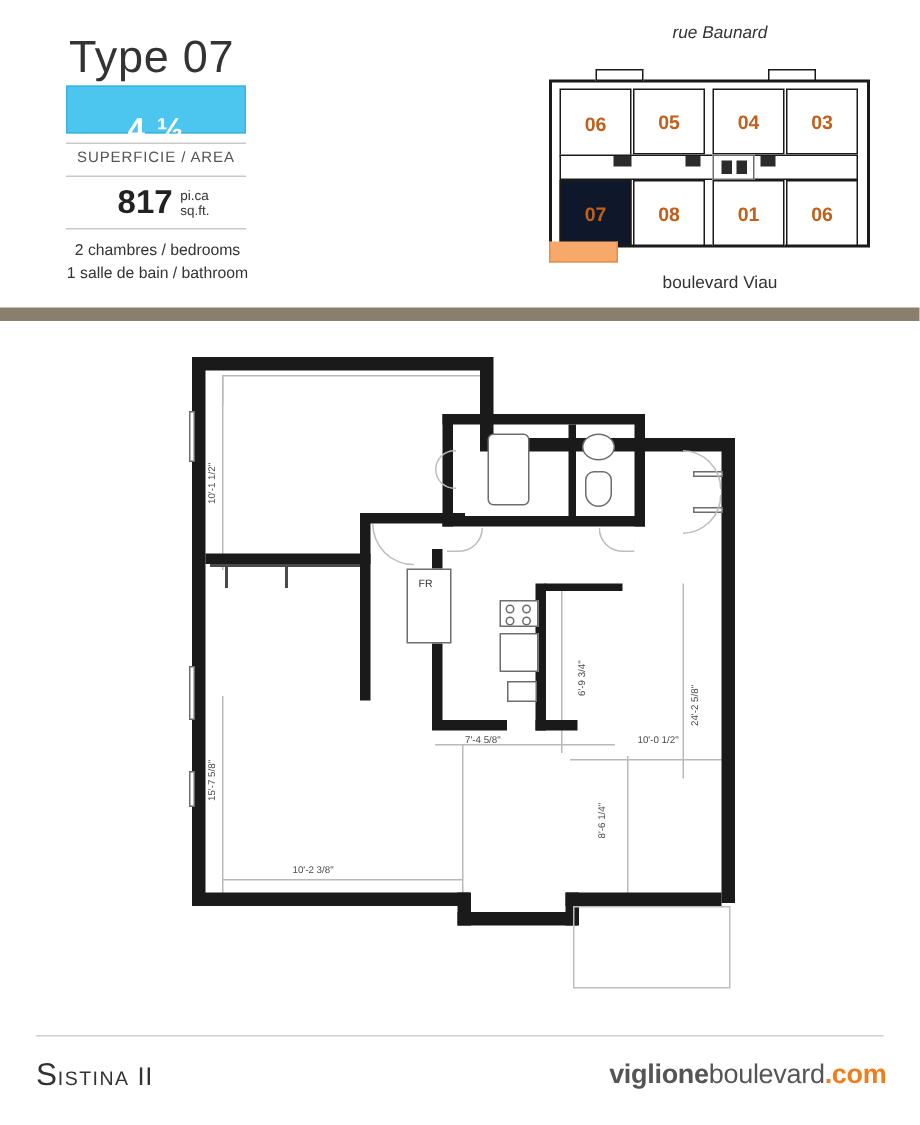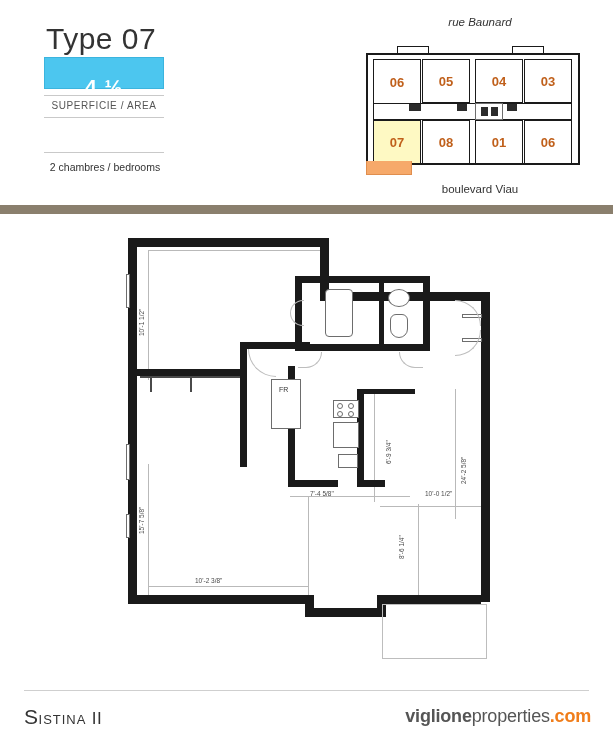--- a/index.html
+++ b/index.html
@@ -63,21 +63,21 @@
   }
   .kp-border {
     position:absolute; left:4px; top:9px; width:214px; height:112px;
     border:2px solid #1a1a1a; background:#fff;
   }
   .kp-cell {
     position:absolute; border:1px solid #1a1a1a; background:#fff;
     display:flex; align-items:center; justify-content:center;
     font-size:13px; font-weight:bold; color:#c0601b;
   }
-  .kp-cell.sel { background:#fef9c3; }
+  .kp-cell.sel { background:#0f172a; }
   .kp-corr {
     position:absolute; background:#fff; border:1px solid #1a1a1a;
   }
   .kp-blk { position:absolute; background:#2b2b2b; }
   .kp-tab { position:absolute; background:#fff; border:1px solid #1a1a1a; }
   .kp-sel-out {
     position:absolute; left:4px; top:117px; width:46px; height:14px;
     background:#f6a96a; border:1px solid #e08e4e; border-top:none;
   }
 
@@ -124,25 +124,33 @@
   <div class="type-title">Type 07</div>
 
   <div class="badge">
     <span class="badge-text">4 ½</span>
   </div>
 
   <div class="rule-top"></div>
   <div class="area-label">SUPERFICIE / AREA</div>
   <div class="rule-mid"></div>
 
+  <div class="area-row">
+    <span class="area-num">817</span>
+    <span class="area-units">
+      <span>pi.ca</span><br>
+      <span>sq.ft.</span>
+    </span>
+  </div>
 
   <div class="rule-bot"></div>
 
   <div class="rooms">
     <div>2 chambres / bedrooms</div>
+    <div>1 salle de bain / bathroom</div>
   </div>
 
   <div class="street-top">rue Baunard</div>
   <div class="street-bottom">boulevard Viau</div>
 
   <div class="keyplan">
     <div class="kp-border"></div>
 
     <div class="kp-cell" style="left:11px; top:15px; width:48px; height:46px;">06</div>
     <div class="kp-cell" style="left:60px; top:15px; width:48px; height:44px;text-align:center;">05</div>
@@ -259,14 +267,14 @@
 
 </div>
 
 <div class="footer-rule"></div>
 
 <div class="bldg-name">
   <span class="cap">S</span><span class="sm">ISTINA</span>&nbsp;<span>II</span>
 </div>
 
 <div class="logo">
-  <span class="a">viglione</span><span class="b">properties</span><span class="c">.com</span>
+  <span class="a">viglione</span><span class="b">boulevard</span><span class="c">.com</span>
 </div>
 
 </body></html>

